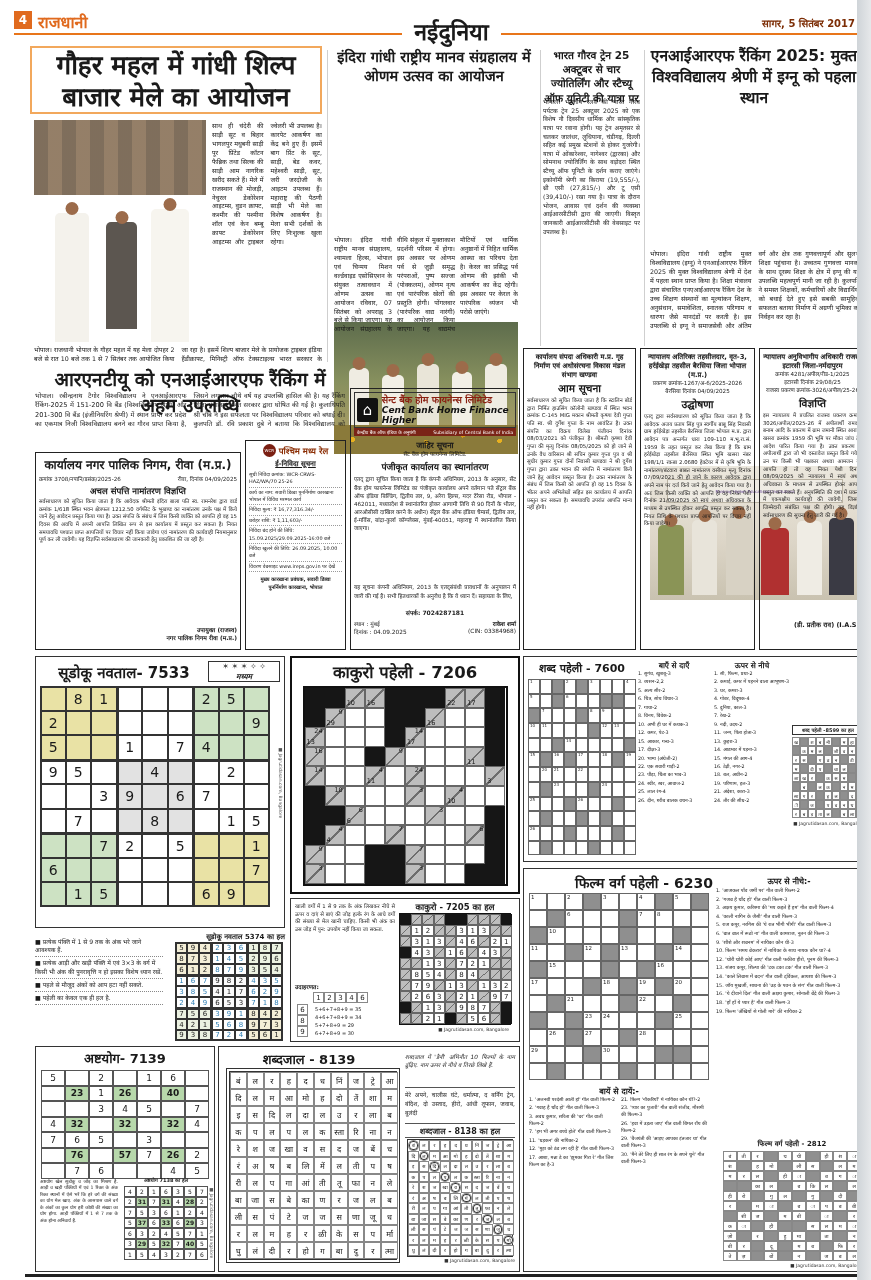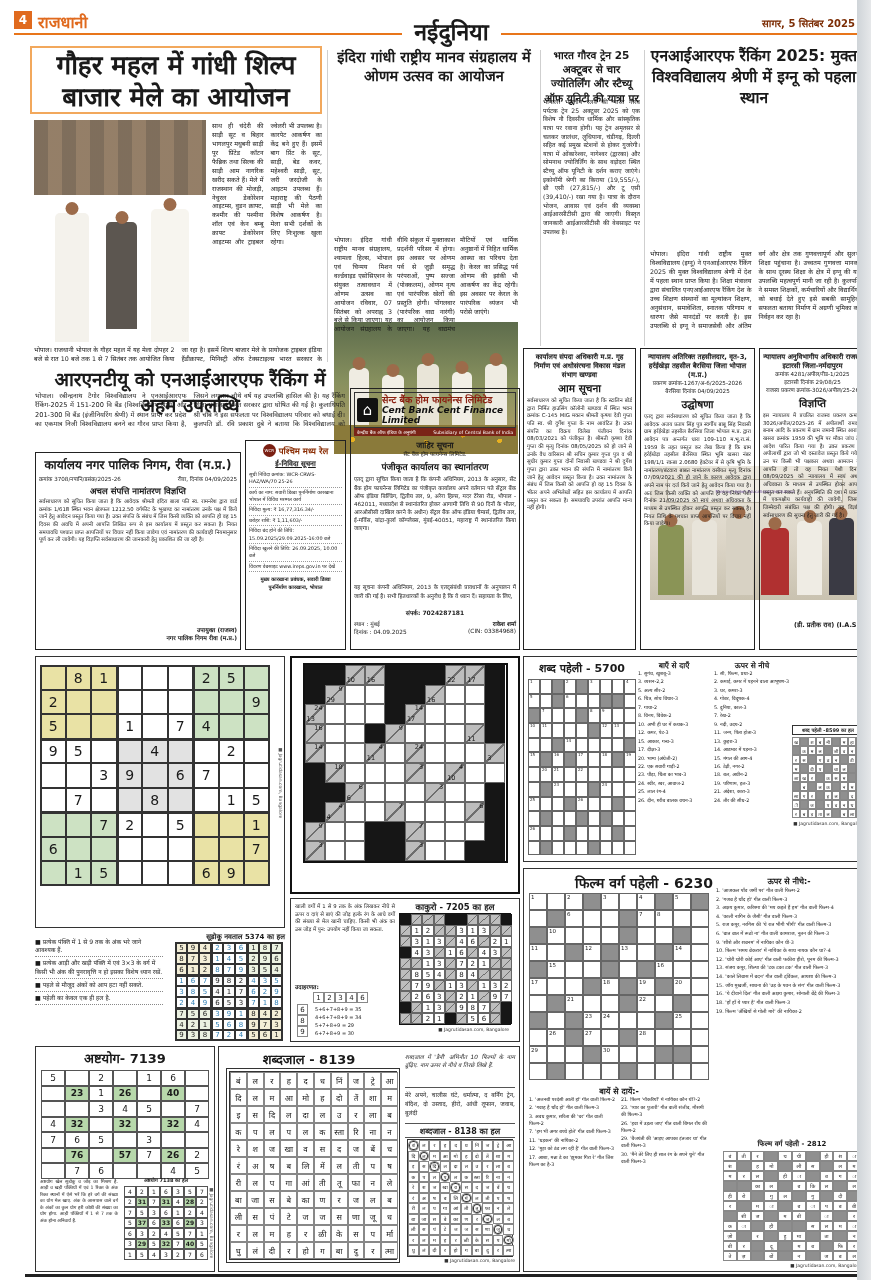--- a/index.html
+++ b/index.html
@@ -68,21 +68,21 @@
   .dbl{border-top:2px solid #222;border-bottom:1px solid #222;height:3px}
   .jaalgrid{outline:1px solid #333;outline-offset:2px;border:1px solid #333}
 </style>
 </head>
 <body>
 
 <div class="abs pgnum" style="left:14px;top:11px;width:18px;height:18px">4</div>
 <div class="abs section" style="left:38px;top:11px">राजधानी</div>
 <div class="abs hrule" style="left:14px;top:33px;width:843px"></div>
 <div class="abs ctr" style="left:16px;top:15px;width:871px;z-index:2"><span class="masthead">नईदुनिया</span></div>
-<div class="abs dateline" style="right:16px;top:16px">सागर, 5 सितंबर 2025</div>
+<div class="abs dateline" style="right:16px;top:16px">सागर, 5 सितंबर 2017</div>
 
 <div class="abs obox" style="left:30px;top:46px;width:292px;height:68px;padding-top:2px">
   <div class="h1a">गौहर महल में गांधी शिल्प बाजार मेले का आयोजन</div>
 </div>
 <div class="abs photo ph1" style="left:34px;top:120px;width:172px;height:222px">
   <div class="shelf"></div>
   <div class="fig" style="left:12%;bottom:0;width:20%;height:58%;background:#f4f2ec"></div>
   <div class="fig" style="left:42%;bottom:6%;width:18%;height:48%;background:#5c5650"></div>
   <div class="fig" style="left:68%;bottom:0;width:22%;height:60%;background:#f7f5ef"></div>
 </div>
@@ -154,21 +154,21 @@
     <div>मुख्य कारखाना प्रबंधक, सवारी डिब्बा</div>
     <div>पुनर्निर्माण कारखाना, भोपाल</div>
   </div>
 </div>
 
 <div class="abs nbox" style="left:350px;top:388px;width:170px;height:262px;padding:3px">
   <div style="display:flex;gap:4px;align-items:center;border:1px solid #333;padding:2px">
     <span class="bank-logo" style="width:26px;height:24px">⌂</span>
     <span>
       <div class="bank-hi">सेन्ट बैंक होम फायनेन्स लिमिटेड</div>
-      <div class="bank-en">Cent Bank Cent Finance Limited</div>
+      <div class="bank-en">Cent Bank Home Finance Higher</div>
     </span>
   </div>
   <div class="bank-strip">
       <span>केन्द्रीय बैंक ऑफ इंडिया के अनुषंगी</span>
       <span>Subsidiary of Central Bank of India</span>
     </div>
   <div class="ctr bold" style="font-size:8px;margin-top:3px">जाहिर सूचना</div>
   <div class="ctr" style="font-size:5.5px">सेंट बैंक होम फायनेन्स लिमिटेड.</div>
   <div class="ctr bold" style="font-size:9px;margin:2px 0">पंजीकृत कार्यालय का स्थानांतरण</div>
   <div class="tiny jst" style="font-size:5.6px;height:108px;overflow:hidden">एतद् द्वारा सूचित किया जाता है कि कंपनी अधिनियम, 2013 के अनुसार, सेंट बैंक होम फायनेन्स लिमिटेड का पंजीकृत कार्यालय अपने वर्तमान पते सेंट्रल बैंक ऑफ इंडिया बिल्डिंग, द्वितीय तल, 9, अरेरा हिल्स, मदर टेरेसा रोड, भोपाल - 462011, मध्यप्रदेश से स्थानांतरित होकर आगामी तिथि से 90 दिनों के भीतर, आरओसीसी दाखिल करने के अधीन) सेंट्रल बैंक ऑफ इंडिया चैम्बर्स, द्वितीय तल, ई-मर्विस, बांद्रा-कुर्ला कॉम्प्लेक्स, मुंबई-40051, महाराष्ट्र में स्थानांतरित किया जाएगा।</div>
@@ -196,20 +196,27 @@
   <div class="ntitle" style="font-size:6.8px">न्यायालय अनुविभागीय अधिकारी राजस्व इटारसी जिला-नर्मदापुरम</div>
   <div class="ctr meta">क्रमांक 4281/अपील/रीड-1/2025</div>
   <div class="ctr meta">इटारसी दिनांक 29/08/25</div>
   <div class="ctr meta">राजस्व प्रकरण क्रमांक-3026/अपील/25-26</div>
   <div class="ntitle" style="font-size:10.5px;margin:2px 0">विज्ञप्ति</div>
   <div class="tiny jst" style="height:208px;overflow:hidden">इस न्यायालय में प्रचलित राजस्व प्रकरण क्रमांक 3026/अपील/2025-26 में अपीलार्थी रामवती बनाम आदि के प्रकरण में ग्राम जमानी स्थित आराजी खसरा क्रमांक 1959 की भूमि पर मौका जांच हेतु आदेश पारित किया गया है। उक्त प्रकरण में अपीलार्थी द्वारा जो भी दस्तावेज प्रस्तुत किये गये हैं उन पर किसी भी पक्षकार अथवा आमजन को आपत्ति हो तो वह नियत पेशी दिनांक 08/09/2025 को न्यायालय में स्वयं अथवा अधिवक्ता के माध्यम से उपस्थित होकर आपत्ति प्रस्तुत कर सकते हैं। अनुपस्थिति की दशा में प्रकरण में एकपक्षीय कार्यवाही की जावेगी, जिसकी जिम्मेदारी संबंधित पक्ष की होगी। यह विज्ञप्ति सर्वसाधारण की सूचना हेतु जारी की गई है।</div>
   <div style="text-align:right;font-size:6.5px;font-weight:bold">(डी. प्रतीक राव) (I.A.S.)</div>
 </div>
 
 <div class="abs pbox" style="left:35px;top:656px;width:250px;height:272px;padding:4px">
+  <div style="display:flex;justify-content:space-between;align-items:center">
+    <div class="ptitle" style="font-size:15px;flex:1;text-align:center">सूडोकू नवताल- 7533</div>
+    <div class="starbox" style="width:70px">
+      <div style="font-size:8px;color:#444">✶ ✶ ✶ ✧ ✧</div>
+      <div style="font-size:7.5px;font-weight:bold;font-style:italic">मध्यम</div>
+    </div>
+  </div>
   <div style="margin-top: 4px; display: grid; grid-template-columns: repeat(9, 25.5px); width: 229.5px;">
       <div class="gc" style="width: 25.5px; height: 24.5px; font-size: 14px; background: rgb(233, 226, 165); border-left-width: 2px; border-top-width: 2px; border-color: rgb(51, 51, 51);"></div>
       <div class="gc" style="width: 25.5px; height: 24.5px; font-size: 14px; background: rgb(233, 226, 165); border-top-width: 2px; border-color: rgb(51, 51, 51);">8</div>
       <div class="gc" style="width: 25.5px; height: 24.5px; font-size: 14px; background: rgb(233, 226, 165); border-top-width: 2px; border-color: rgb(51, 51, 51);">1</div>
       <div class="gc" style="width: 25.5px; height: 24.5px; font-size: 14px; border-left-width: 2px; border-top-width: 2px; border-color: rgb(51, 51, 51);"></div>
       <div class="gc" style="width: 25.5px; height: 24.5px; font-size: 14px; border-top-width: 2px; border-color: rgb(51, 51, 51);"></div>
       <div class="gc" style="width: 25.5px; height: 24.5px; font-size: 14px; border-top-width: 2px; border-color: rgb(51, 51, 51);"></div>
       <div class="gc" style="width: 25.5px; height: 24.5px; font-size: 14px; background: rgb(205, 226, 195); border-left-width: 2px; border-top-width: 2px; border-color: rgb(51, 51, 51);">2</div>
       <div class="gc" style="width: 25.5px; height: 24.5px; font-size: 14px; background: rgb(205, 226, 195); border-top-width: 2px; border-color: rgb(51, 51, 51);">5</div>
       <div class="gc" style="width: 25.5px; height: 24.5px; font-size: 14px; background: rgb(205, 226, 195); border-top-width: 2px; border-right-width: 2px; border-color: rgb(51, 51, 51);"></div>
@@ -375,20 +382,21 @@
       <div class="gc" style="width: 12px; height: 11px; font-size: 7px; color: rgb(46, 127, 181); border-left-width: 2px; border-bottom-width: 2px; border-color: rgb(51, 51, 51);">7</div>
       <div class="gc" style="width: 12px; height: 11px; font-size: 7px; color: rgb(46, 127, 181); border-bottom-width: 2px; border-color: rgb(51, 51, 51);">2</div>
       <div class="gc" style="width: 12px; height: 11px; font-size: 7px; color: rgb(46, 127, 181); border-bottom-width: 2px; border-color: rgb(51, 51, 51);">4</div>
       <div class="gc" style="width: 12px; height: 11px; font-size: 7px; background: rgb(243, 238, 215); border-left-width: 2px; border-bottom-width: 2px; border-color: rgb(51, 51, 51);">5</div>
       <div class="gc" style="width: 12px; height: 11px; font-size: 7px; background: rgb(243, 238, 215); border-bottom-width: 2px; border-color: rgb(51, 51, 51);">6</div>
       <div class="gc" style="width: 12px; height: 11px; font-size: 7px; background: rgb(243, 238, 215); border-right-width: 2px; border-bottom-width: 2px; border-color: rgb(51, 51, 51);">1</div>
     </div>
 </div>
 
 <div class="abs pbox2" style="left:290px;top:656px;width:230px;height:238px;padding:2px">
+  <div class="ptitle ctr" style="font-size:16.5px">काकुरो पहेली - 7206</div>
   <div style="margin: 3px auto 0px; width: 201px; border: 2px solid rgb(17, 17, 17); display: grid; grid-template-columns: repeat(10, 20.1px);">
       <div class="gc kb" style="width: 20.1px; height: 19.6px; font-size: 10px;"></div>
       <div class="gc kb" style="width: 20.1px; height: 19.6px; font-size: 10px;"></div>
       <div class="gc kc" style="width: 20.1px; height: 19.6px; font-size: 10px;">
         <span class="kd">10</span>
       </div>
       <div class="gc kc" style="width: 20.1px; height: 19.6px; font-size: 10px;">
         <span class="kd">16</span>
       </div>
       <div class="gc kb" style="width: 20.1px; height: 19.6px; font-size: 10px;"></div>
@@ -667,21 +675,21 @@
       <div class="gc kc" style="width: 11.2px; height: 11px; font-size: 7px;"></div>
       <div class="gc" style="width: 11.2px; height: 11px; font-size: 7px;">5</div>
       <div class="gc" style="width: 11.2px; height: 11px; font-size: 7px;">6</div>
       <div class="gc kc" style="width: 11.2px; height: 11px; font-size: 7px;"></div>
       <div class="gc kb" style="width: 11.2px; height: 11px; font-size: 7px;"></div>
     </div>
   <div class="abs credit" style="left:108px;top:128px;width:110px">■ Jagrutidasan.com, Bangalore</div>
 </div>
 
 <div class="abs pbox" style="left:523px;top:656px;width:343px;height:206px;padding:2px">
-  <div class="abs ptitle ctr" style="left:2px;top:3px;width:112px;font-size:11px">शब्द पहेली - 5700</div>
+  <div class="abs ptitle ctr" style="left:2px;top:3px;width:112px;font-size:11px">शब्द पहेली - 7600</div>
   <div class="abs" style="left: 4px; top: 22px; display: grid; grid-template-columns: repeat(9, 12px); width: 108px;">
       <div class="gc" style="width: 12px; height: 14.7px; font-size: 6px;">
         <span class="cn sm">1</span>
       </div>
       <div class="gc" style="width: 12px; height: 14.7px; font-size: 6px;"></div>
       <div class="gc cb" style="width: 12px; height: 14.7px; font-size: 6px;"></div>
       <div class="gc" style="width: 12px; height: 14.7px; font-size: 6px;">
         <span class="cn sm">2</span>
       </div>
       <div class="gc cb" style="width: 12px; height: 14.7px; font-size: 6px;"></div>

